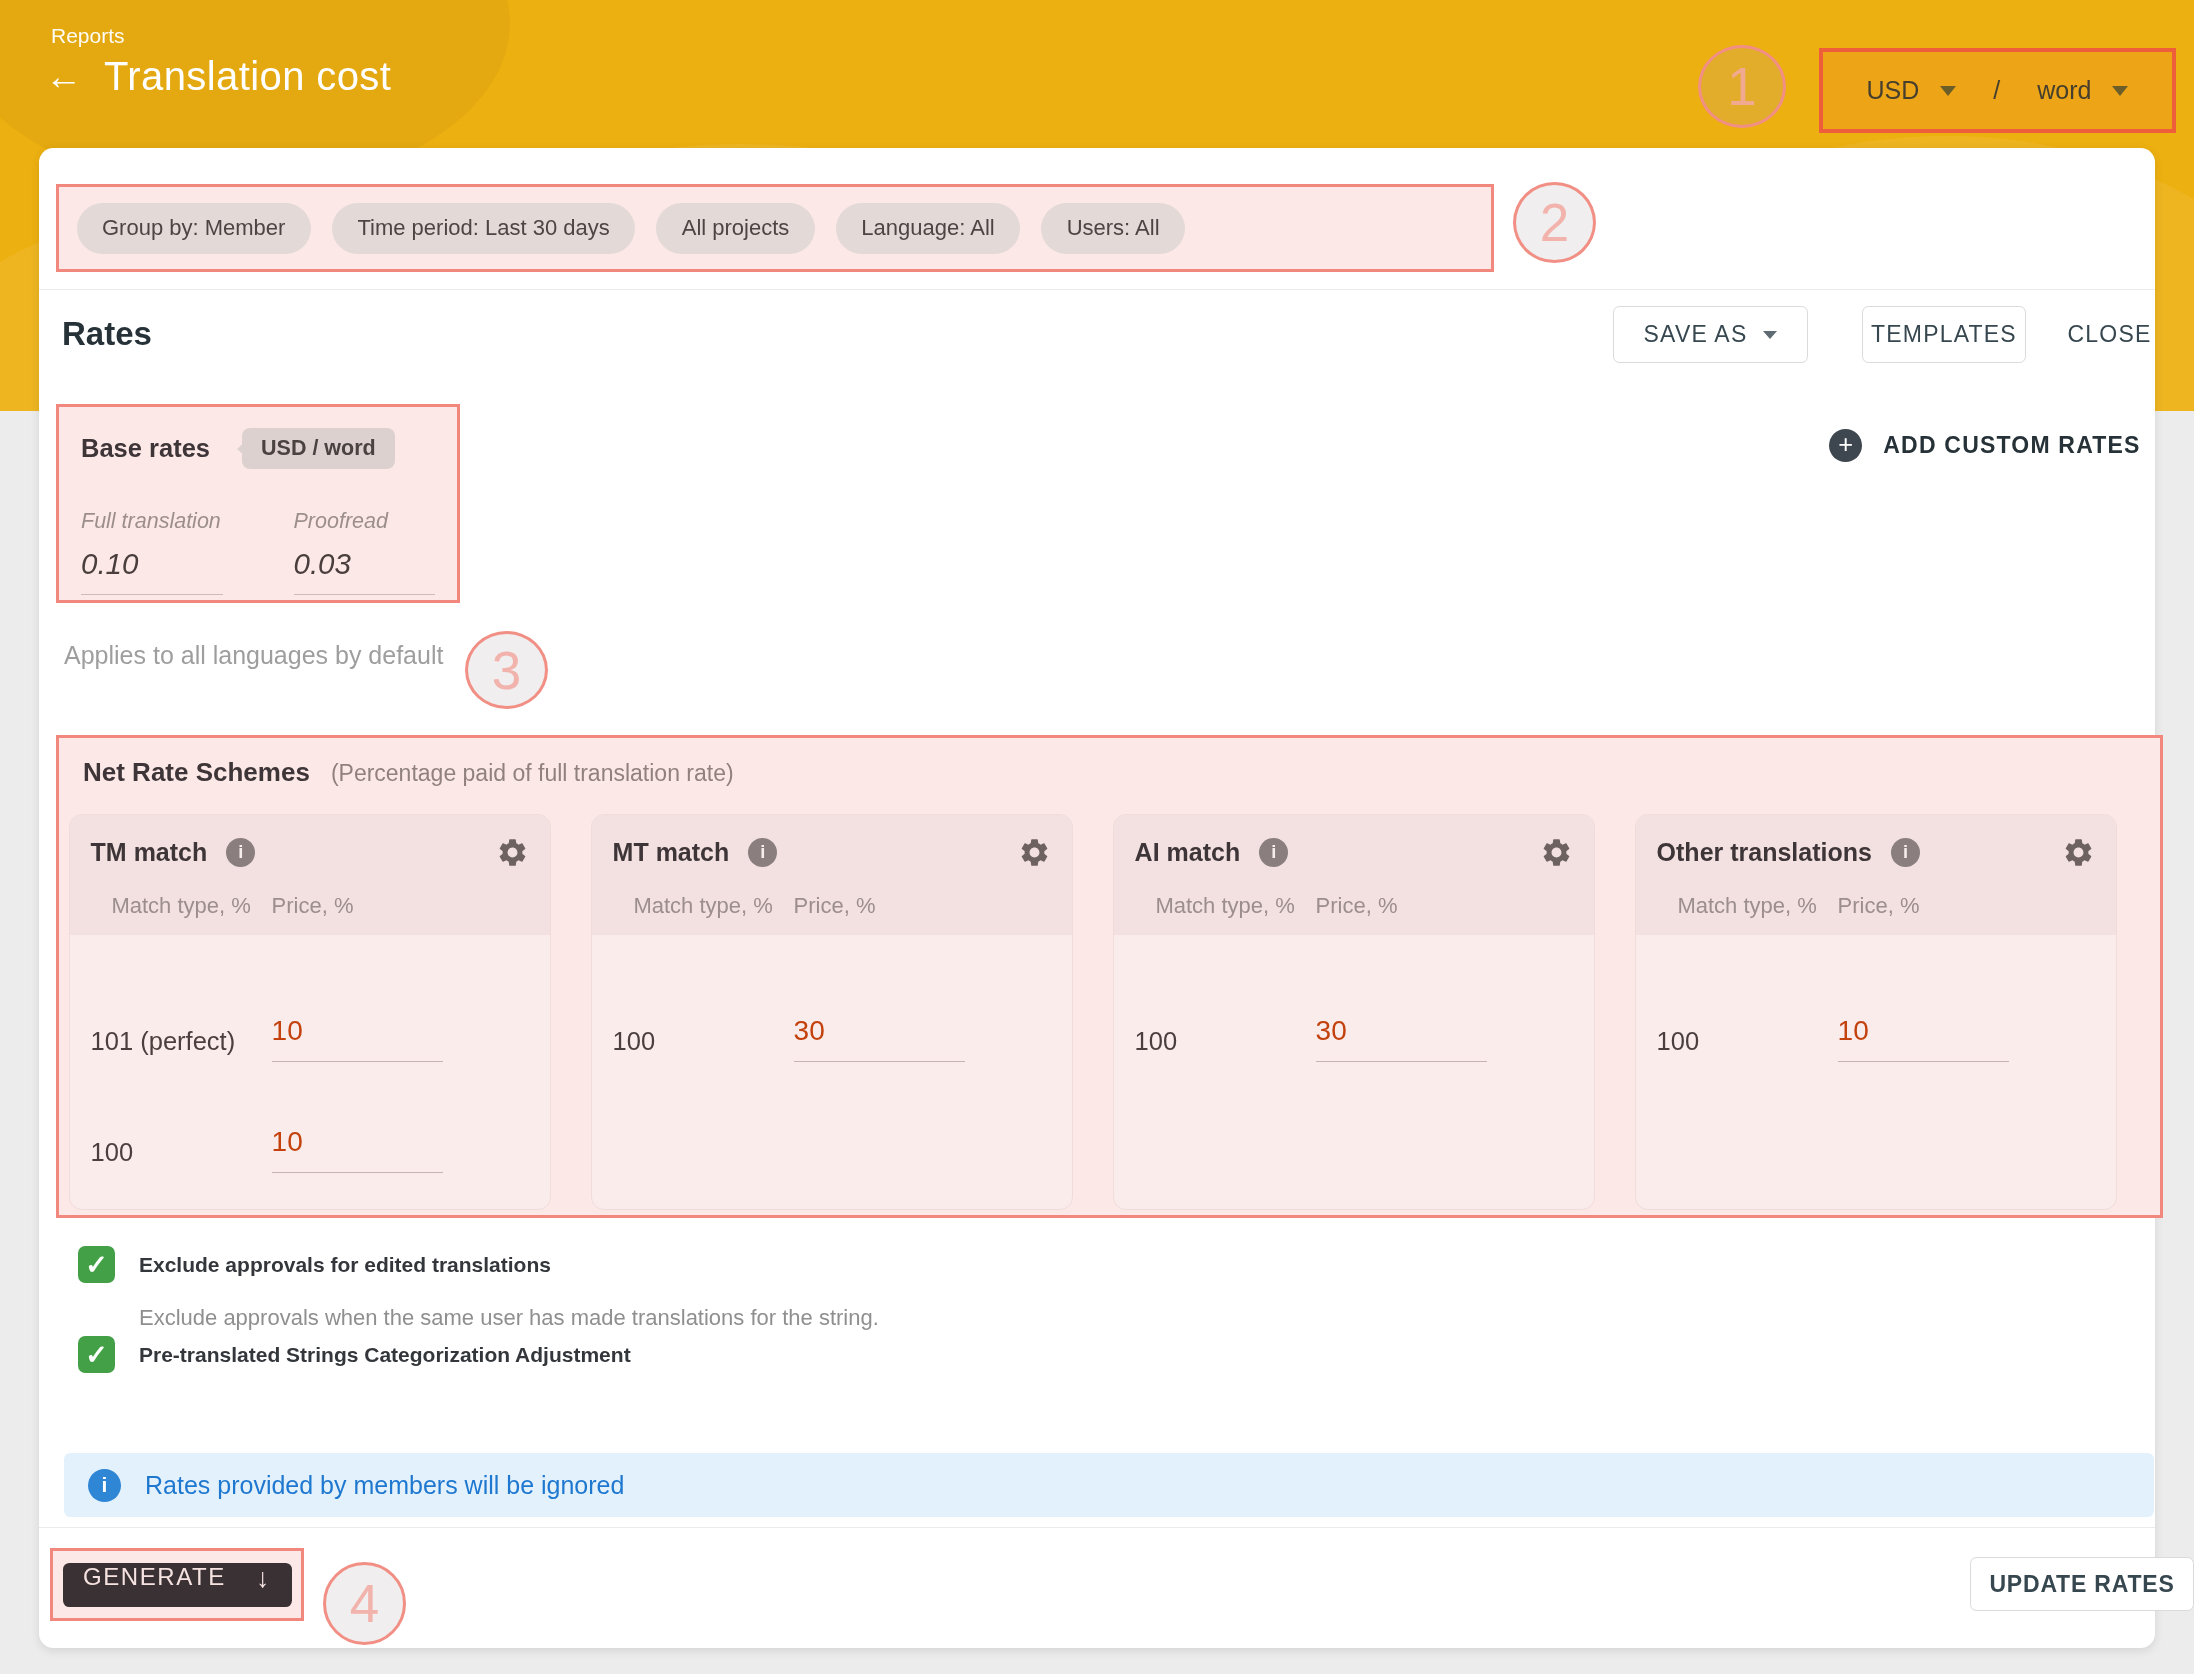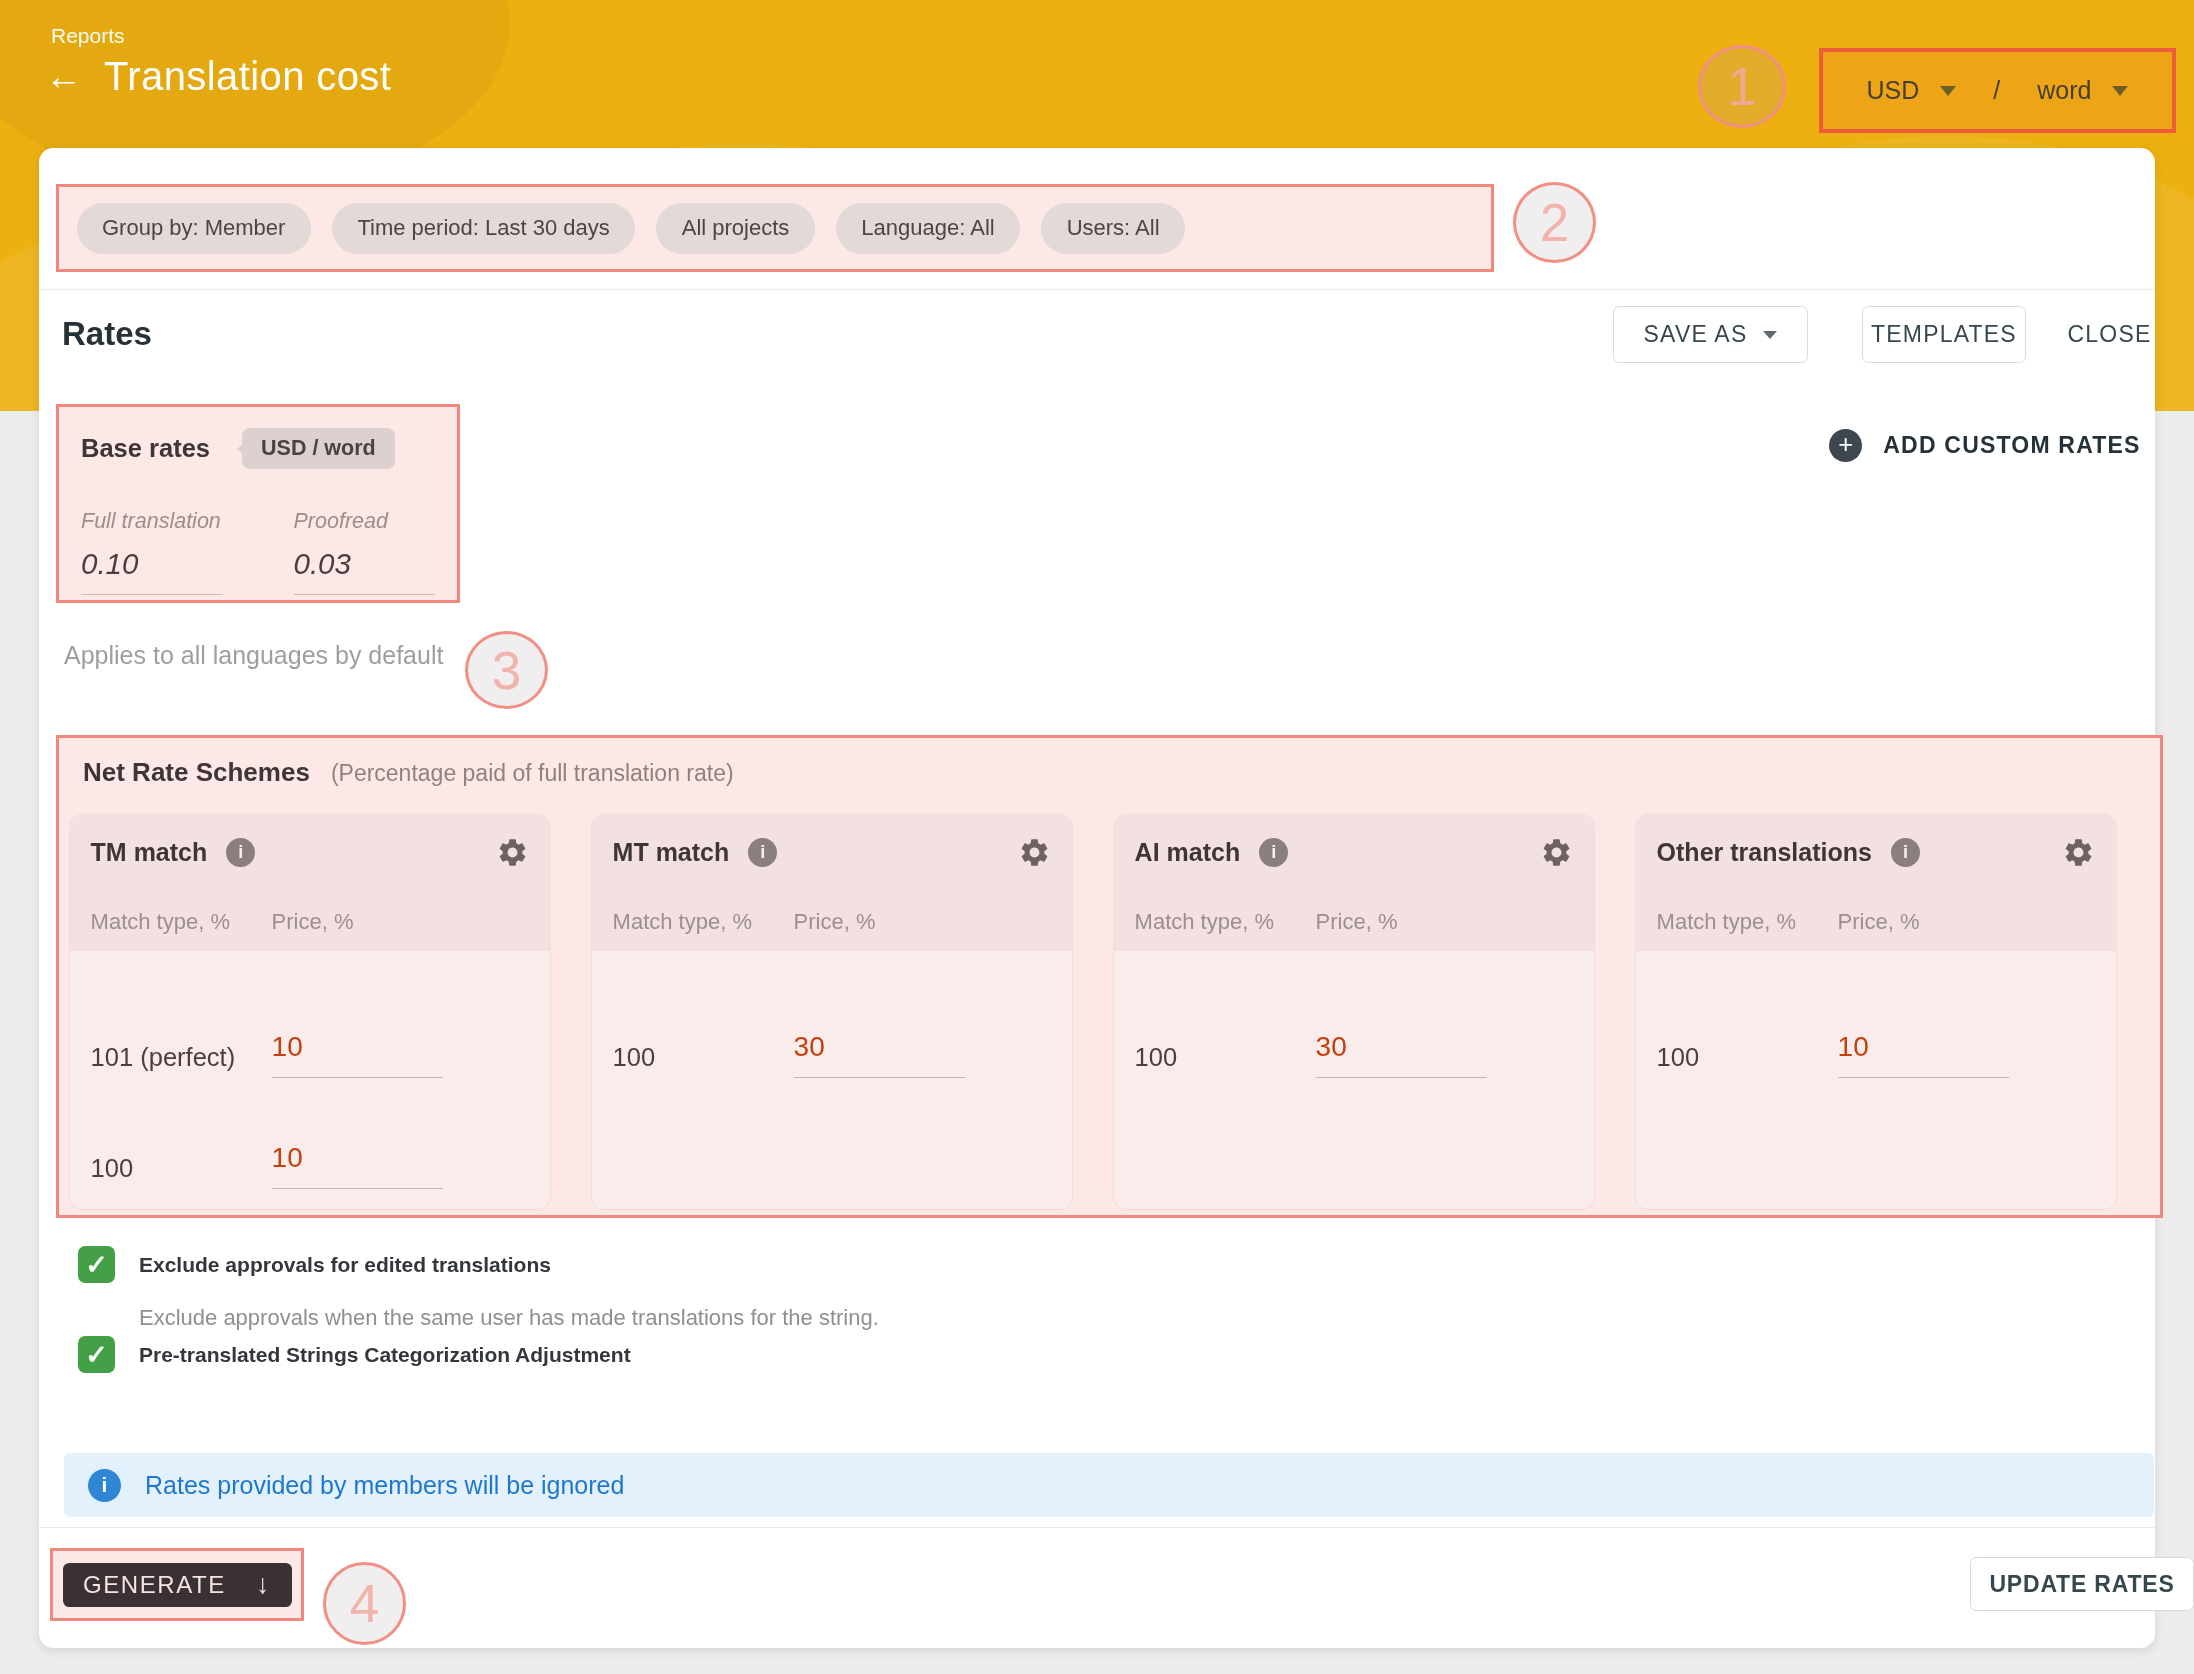--- a/index.html
+++ b/index.html
@@ -86,21 +86,21 @@
   .net-title { font-size:26px; font-weight:bold; color:#3E3538; }
   .net-subtitle { font-size:23px; color:#90817F; }
   .scheme-cards { display:flex; gap:40px; margin-top:25.5px; }
   .scheme-card { width:482px; height:396px; border-radius:12.8px; background:#FAECEB; border:1.6px solid #EFDCDB; overflow:hidden; }
   .scheme-header { background:#F2E1E0; padding:21px 21px 16px 21px; }
   .scheme-title-row { display:flex; align-items:center; gap:19px; }
   .scheme-title { font-size:25px; font-weight:bold; color:#3E3538; }
   .info-icon { width:29px; height:29px; border-radius:50%; background:#8A7F7E; color:#F6EEEC;
     font-size:18.3px; font-weight:bold; display:flex; align-items:center; justify-content:center; cursor:pointer; }
   .gear { margin-left:auto; cursor:pointer; display:flex; }
-  .scheme-cols { display:flex; margin-top:40px; font-size:22px; color:#9C8E8C; }
+  .scheme-cols { display:flex; margin-top:24px; font-size:22px; color:#9C8E8C;text-align:center; }
   .col-match { width:181px; }
   .scheme-body { padding:0 21px; }
   .scheme-row { display:flex; align-items:flex-end; }
   .row1 { margin-top:80px; }
   .row2 { margin-top:64px; }
   .row-match { width:181px; font-size:25.5px; color:#4A3F3E; padding-bottom:6.4px; }
   .row-price { width:171px; font-size:28px; color:#c2410c; border-bottom:1.6px solid #C6B4B2; padding-bottom:14.4px; cursor:text; }
 
   
   .option { position:absolute; left:39px; }
@@ -117,21 +117,21 @@
     border-radius:6.4px; display:flex; align-items:center; padding-left:24px; gap:24px; }
   .info-banner-icon { width:33px; height:33px; border-radius:50%; background:#2F86D4; color:#FFFFFF;
     font-size:21px; font-weight:bold; display:flex; align-items:center; justify-content:center; }
   .info-banner-text { font-size:25px; color:#1E78D0; }
 
   
   .footer-divider { position:absolute; left:0; top:1379px; width:2116px; border-top:1.6px solid #EAEAEA; }
   .generate-box { position:absolute; left:11px; top:1400px; width:254px; height:73px;
     display:flex; align-items:center; justify-content:center; }
   .generate-btn { width:229px; height:44px; background:#3A3134; border-radius:6.4px; color:#F6E3E1;
-    font-size:24px; letter-spacing:1.6px; display:flex; align-items:center; justify-content:center; gap:30px; cursor:pointer; }
+    font-size:24px; letter-spacing:1.6px; display:flex; justify-content:center; gap:30px; cursor:pointer; }
   .gen-arrow { font-size:27px; }
   .update-btn { position:absolute; left:1891px; top:1409px; width:224px; height:54px; font-weight:bold; letter-spacing:0.8px;margin-left:40px; }
 </style>
 </head>
 <body>
 
 <div class="page">
 
   <div class="header-band">
     <div class="wave w1"></div>

